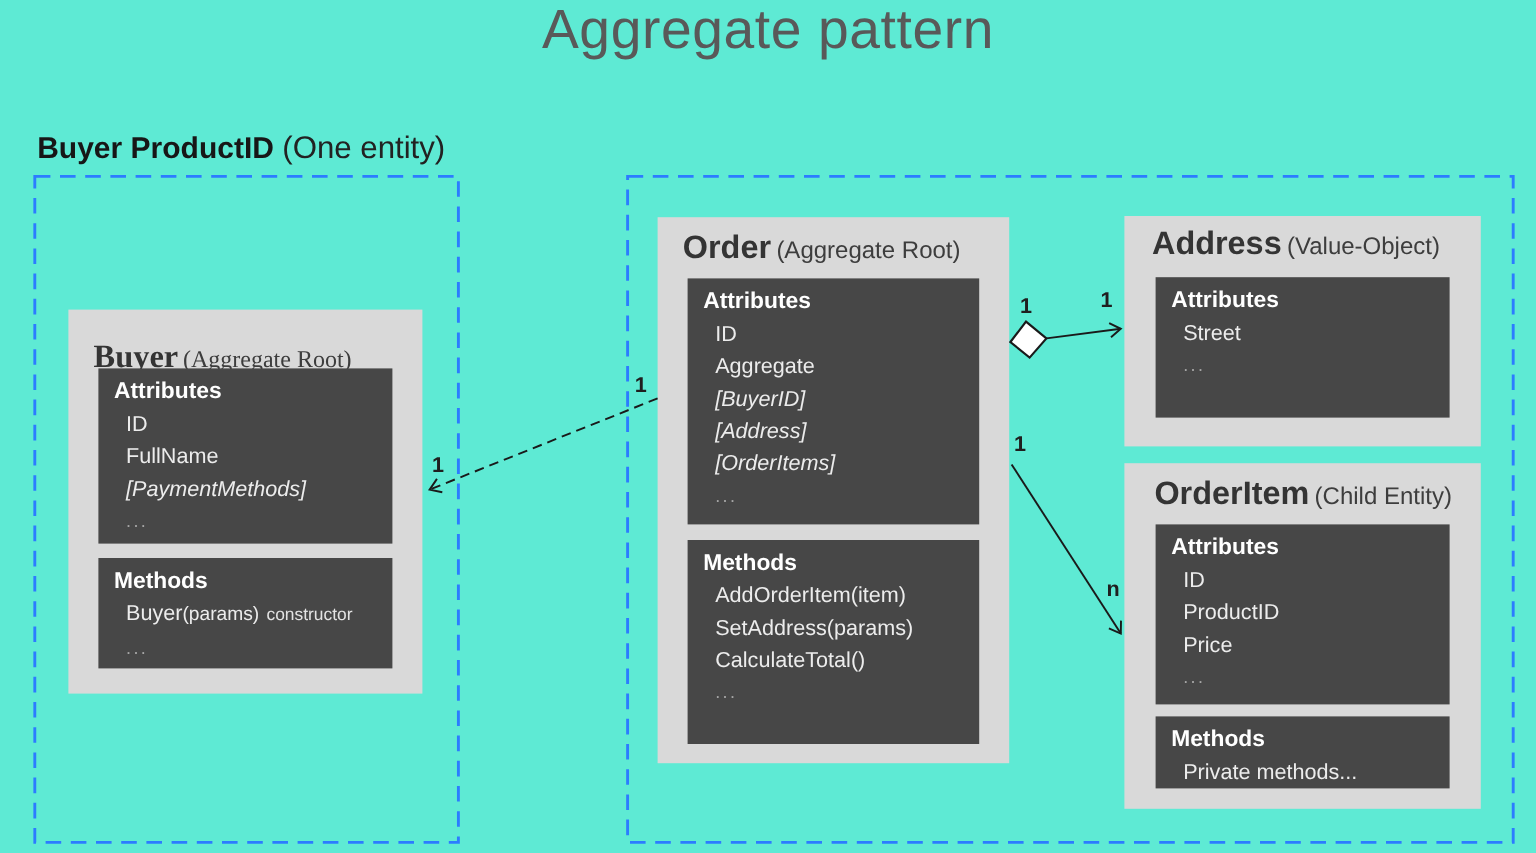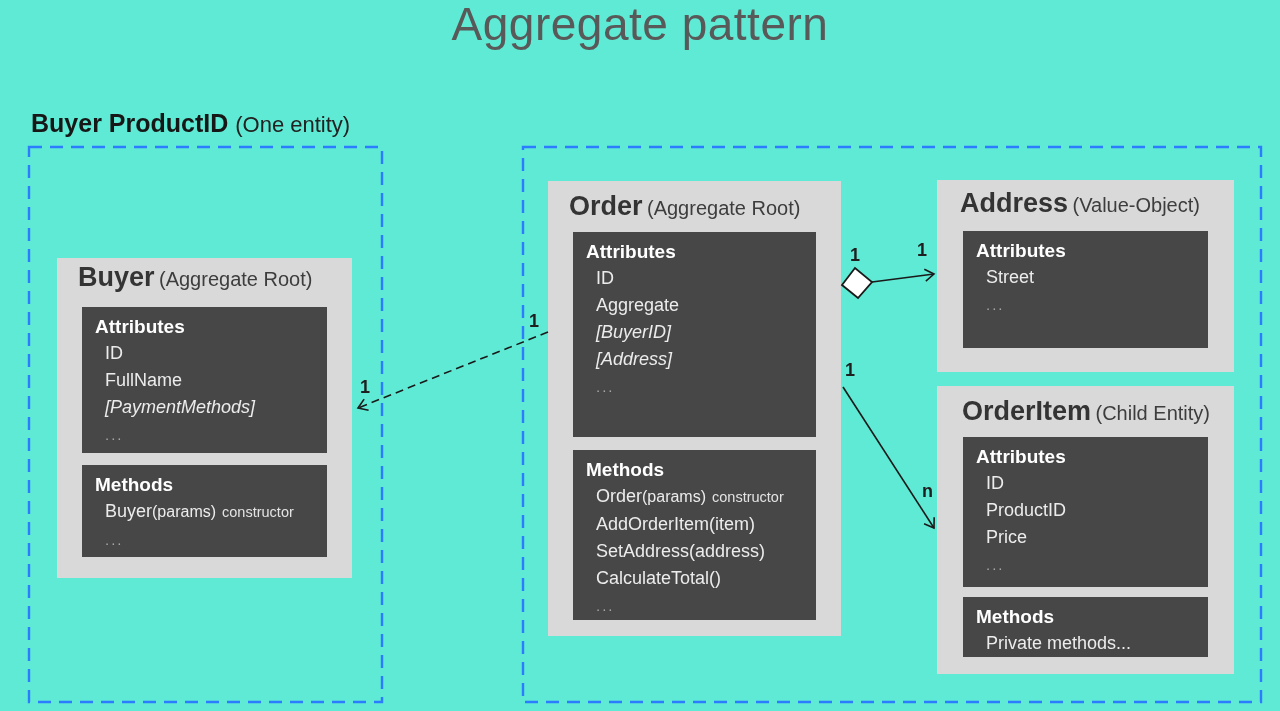--- a/index.html
+++ b/index.html
@@ -13,21 +13,21 @@
   body{font-family:"Liberation Sans", sans-serif;}
   .stage{position:relative;width:1280px;height:711px;background:#5eead4;overflow:hidden;}
 
   .page-title{
     position:absolute;top:-4px;left:0;width:100%;text-align:center;
     font-size:46px;line-height:56px;font-weight:400;color:#595959;letter-spacing:0.5px;
   }
 
   .agg-heading{position:absolute;white-space:nowrap;color:#171717;font-size:25px;line-height:28px;}
   .agg-heading .h-name{font-weight:700;}
-  .agg-heading .h-qual{font-weight:400;font-size:22px;color:#222;}
+  .agg-heading .h-qual{font-weight:400;font-size:26px;color:#222;}
 
   .card{position:absolute;background:var(--card-bg);z-index:1;}
   .card-title{position:absolute;white-space:nowrap;color:#333;}
   .card-name{font-weight:700;font-size:27px;color:#343434;}
   .card-stereo{font-weight:400;font-size:20px;color:#3d3d3d;}
 
   .member-box{
     position:absolute;background:var(--member-bg);color:#ECECEC;
     font-size:18px;line-height:27px;padding:7px 6px 4px 13px;overflow:hidden;
   }
@@ -48,21 +48,21 @@
 <div class="stage">
 
   <div class="page-title">Aggregate pattern</div>
 
   <div class="agg-heading" style="left:31px;top:109px;">
     <span class="h-name">Buyer ProductID</span>
     <span class="h-qual">(One entity)</span>
   </div>
 
   <div class="card" style="left:57px;top:258px;width:295px;height:320px;">
-    <div class="card-title" style="left:21px;top:4px;">
+    <div class="card-title" style="left:21px;top:24px;font-family:Liberation Serif, serif;">
       <span class="card-name">Buyer</span>
       <span class="card-stereo">(Aggregate Root)</span>
     </div>
     <div class="member-box" style="left:25px;top:49px;width:245px;height:146px;">
       <div class="member-label">Attributes</div>
       <div class="member-item">ID</div>
       <div class="member-item">FullName</div>
       <div class="member-item item-italic">[PaymentMethods]</div>
       <div class="member-item item-muted">...</div>
     </div>
@@ -77,27 +77,27 @@
     <div class="card-title" style="left:21px;top:10px;">
       <span class="card-name">Order</span>
       <span class="card-stereo">(Aggregate Root)</span>
     </div>
     <div class="member-box" style="left:25px;top:51px;width:243px;height:205px;">
       <div class="member-label">Attributes</div>
       <div class="member-item">ID</div>
       <div class="member-item">Aggregate</div>
       <div class="member-item item-italic">[BuyerID]</div>
       <div class="member-item item-italic">[Address]</div>
+      <div class="member-item item-italic">[OrderItems]</div>
       <div class="member-item item-muted">...</div>
     </div>
     <div class="member-box" style="left:25px;top:269px;width:243px;height:170px;">
       <div class="member-label">Methods</div>
-      <div class="member-item"><span>Order</span><span class="m-params">(params)</span><span class="m-note">constructor</span></div>
       <div class="member-item">AddOrderItem(item)</div>
-      <div class="member-item">SetAddress(address)</div>
+      <div class="member-item">SetAddress(params)</div>
       <div class="member-item">CalculateTotal()</div>
       <div class="member-item item-muted">...</div>
     </div>
   </div>
 
   <div class="card" style="left:937px;top:180px;width:297px;height:192px;">
     <div class="card-title" style="left:23px;top:8px;">
       <span class="card-name">Address</span>
       <span class="card-stereo">(Value-Object)</span>
     </div>

